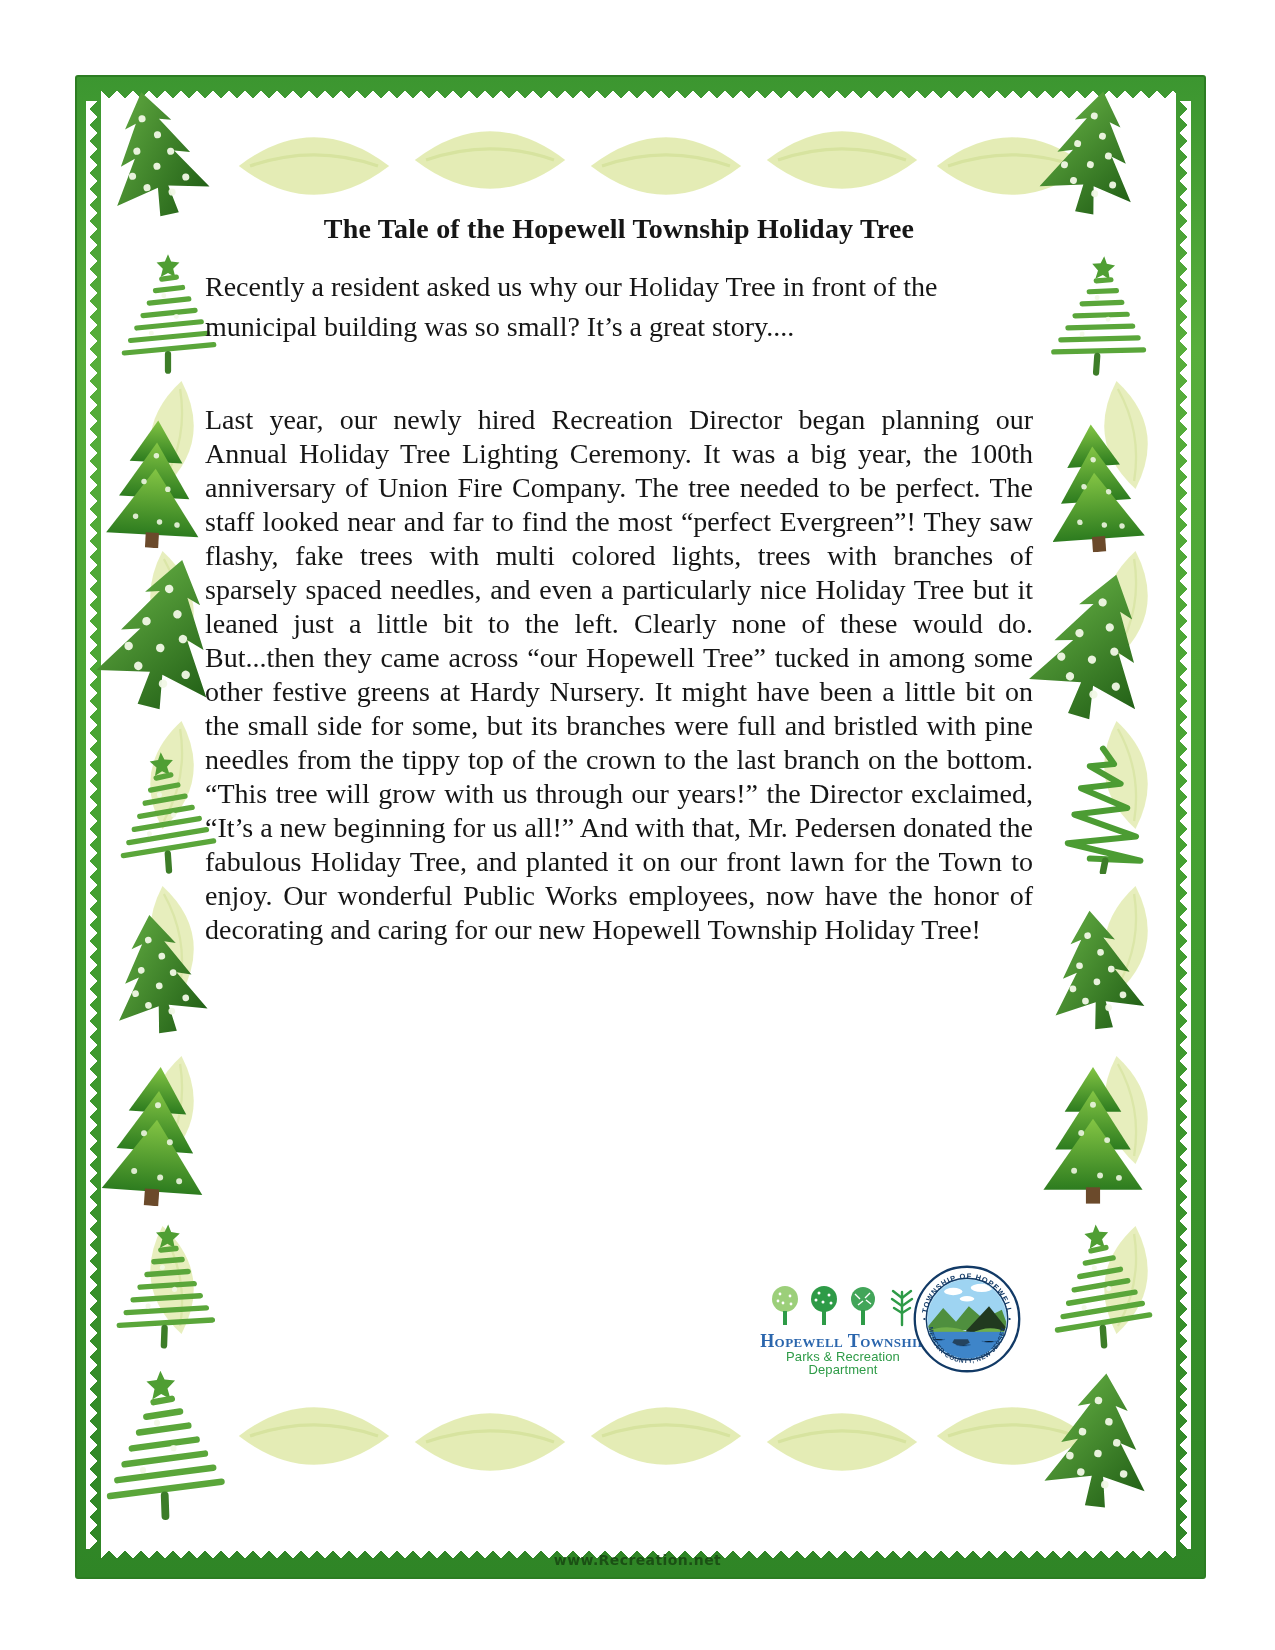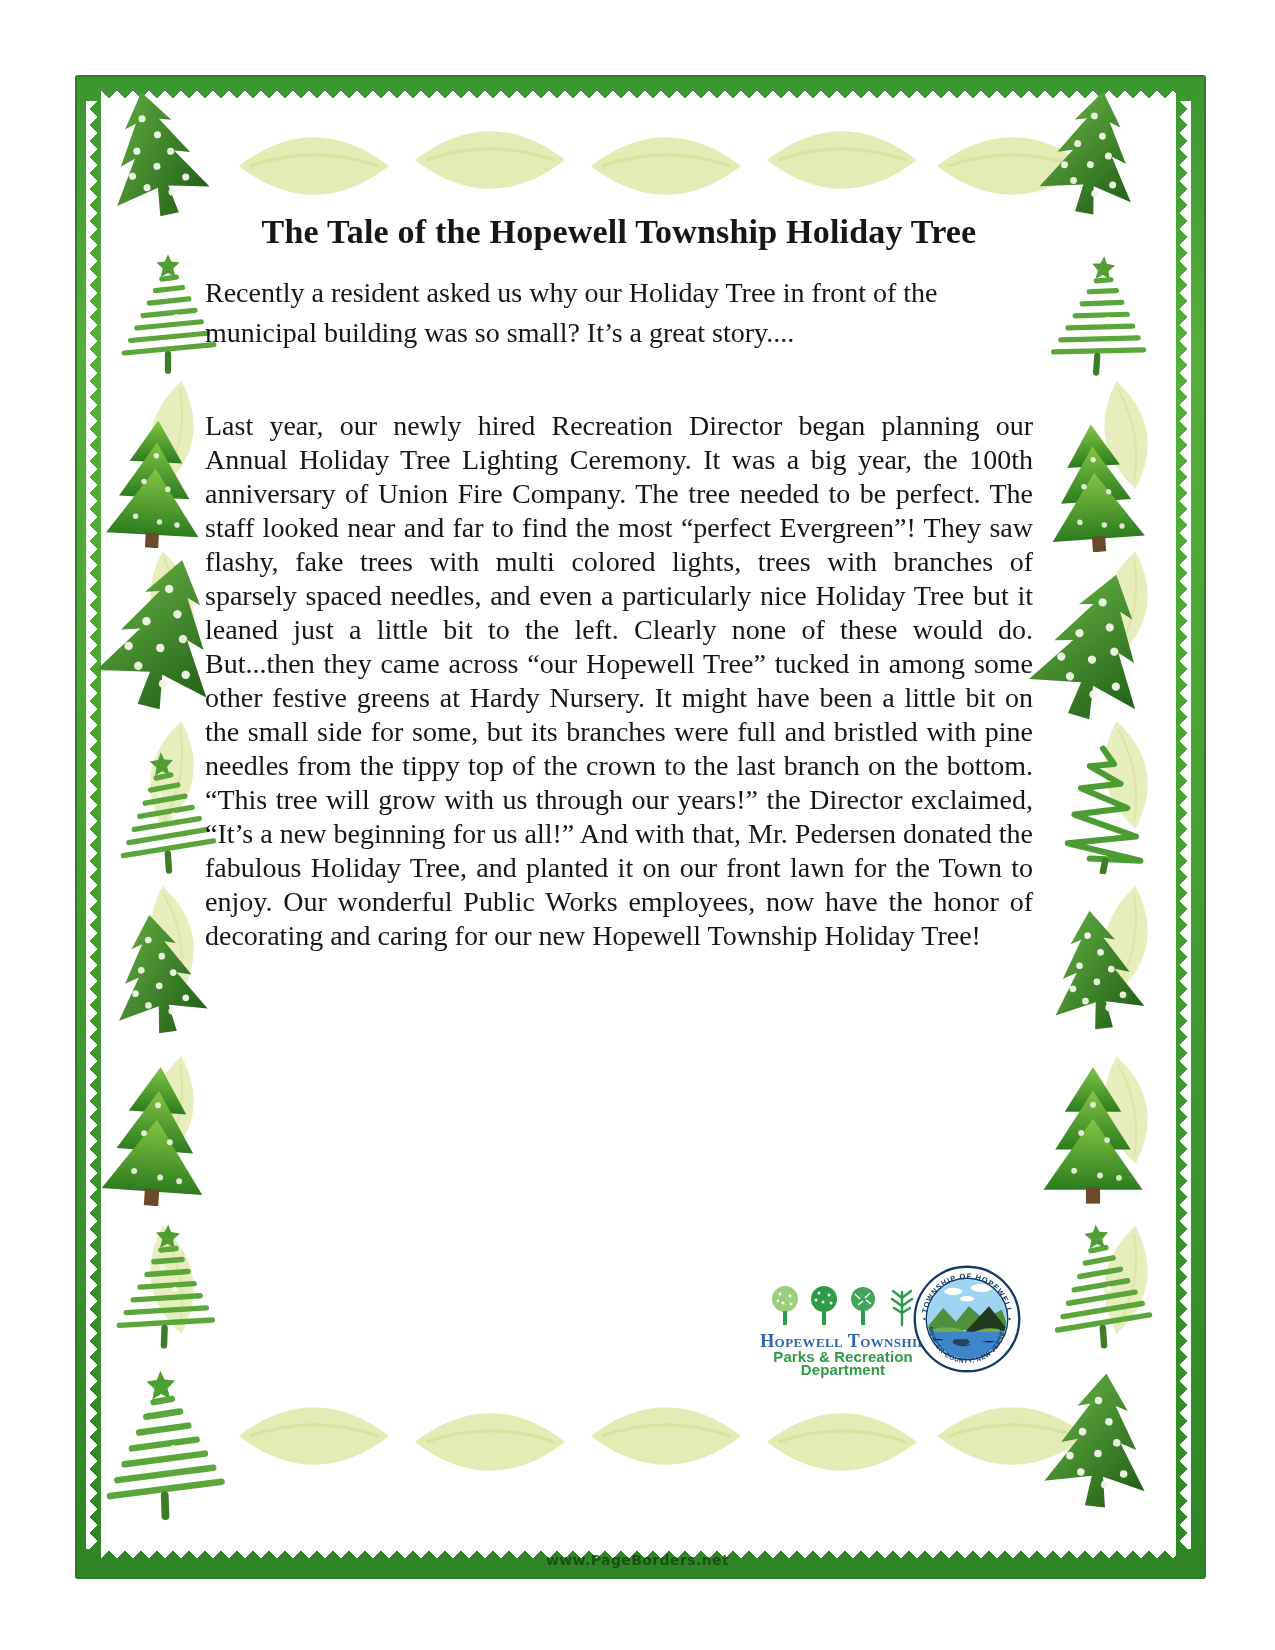--- a/index.html
+++ b/index.html
@@ -29,33 +29,33 @@
                linear-gradient(-135deg,#fff 8px,transparent 0) 0 0/16px 16px repeat-y;}
 
   
   .decor{position:absolute;line-height:0;z-index:4;}
   .decor svg{width:100%;height:100%;overflow:visible;}
   .leafrow{z-index:3;opacity:.95;}
   .sideleaf{z-index:3;opacity:.85;}
 
   
   .content{position:absolute;left:205px;top:213px;width:828px;z-index:6;}
-  .content h1{margin:0;font-size:34px;font-weight:bold;text-align:center;letter-spacing:.2px;}
+  .content h1{margin:0;font-size:28px;font-weight:bold;text-align:center;letter-spacing:.2px;}
   .para{font-size:28px;font-family:Liberation Serif, serif;}
   .intro{margin-top:22px;line-height:40px;text-align:left;}
   .bodytext{margin-top:56px;line-height:34px;text-align:justify;}
   .closing{margin-top:60px;line-height:40px;text-align:justify;}
 
   
   .parks-logo{position:absolute;left:758px;top:1284px;width:170px;z-index:7;text-align:center;
               font-family:"Liberation Sans","DejaVu Sans",sans-serif;}
   .parks-trees{display:flex;justify-content:center;gap:5px;height:46px;}
   .parks-title{font-variant:small-caps;font-weight:bold;font-size:18px;color:#2b66ad;
                letter-spacing:.4px;line-height:18px;margin-top:2px;font-family:"Liberation Serif",serif;}
-  .parks-sub{font-weight:bold;font-size:15px;color:#2e9b47;line-height:13px;letter-spacing:.1px;}
+  .parks-sub{font-weight:normal;font-size:13px;color:#2e9b47;line-height:13px;letter-spacing:.1px;}
   .seal{position:absolute;left:912px;top:1264px;width:110px;height:110px;z-index:7;line-height:0;}
   .seal svg{width:100%;height:100%;}
 
   
   .watermark{position:absolute;left:0;right:0;top:1552px;z-index:9;text-align:center;
              font-family:"DejaVu Sans",sans-serif;font-size:14px;font-weight:bold;
              color:#164310;opacity:.8;letter-spacing:.4px;}
 </style>
 </head>
 <body>
@@ -342,15 +342,15 @@
         <textPath href="#sealTop" startOffset="50%" text-anchor="middle">TOWNSHIP OF HOPEWELL</textPath>
       </text>
       <text font-family="Liberation Sans, sans-serif" font-size="7" font-weight="bold" fill="#123a66" letter-spacing=".6">
         <textPath href="#sealBot" startOffset="50%" text-anchor="middle">MERCER COUNTY, NEW JERSEY</textPath>
       </text>
       <circle cx="13.5" cy="60" r="1.2" fill="#123a66"></circle>
         <circle cx="106.5" cy="60" r="1.2" fill="#123a66"></circle>
     </svg>
   </div>
 
-  <div class="watermark">www.PageBorders.net</div>
+  <div class="watermark">www.Recreation.net</div>
 
 </div>
 
 </body></html>

